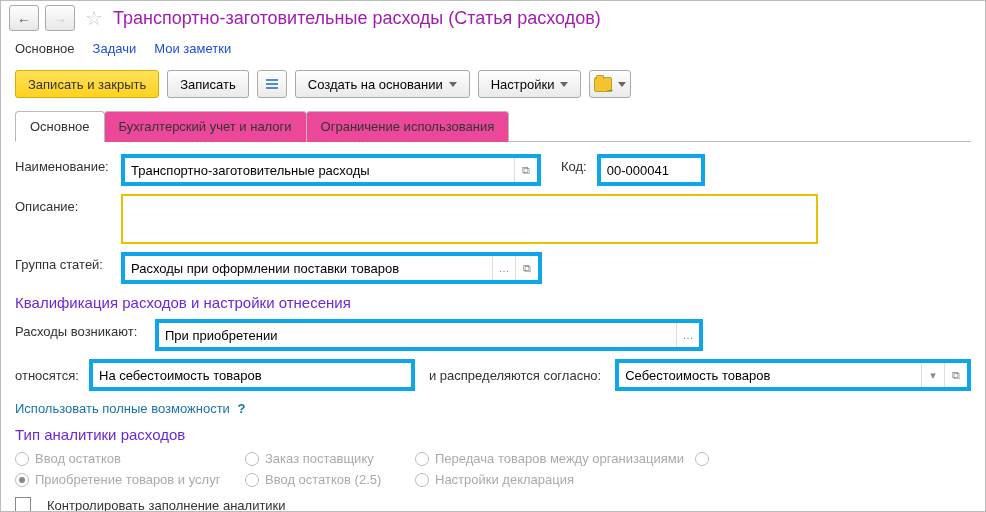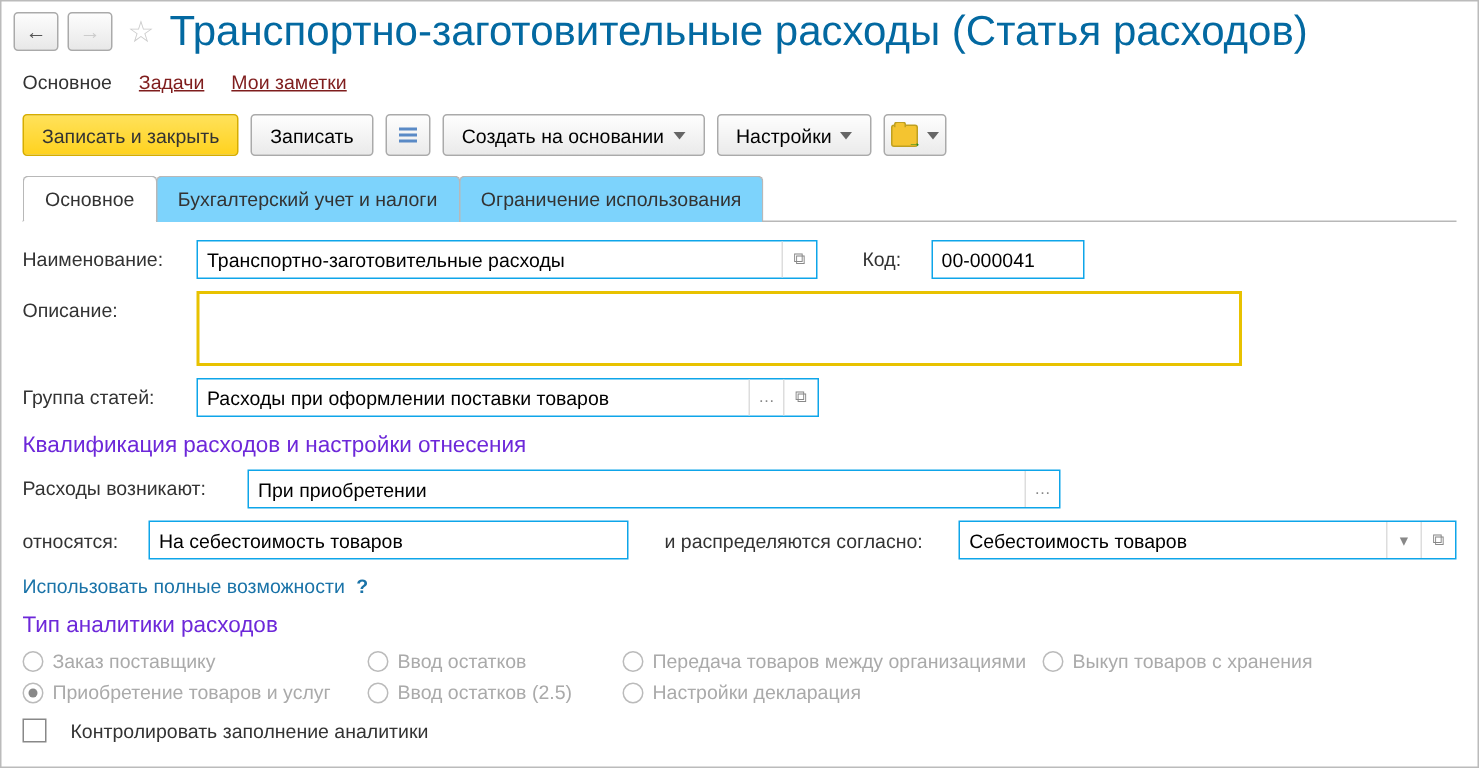--- a/index.html
+++ b/index.html
@@ -1,41 +1,41 @@
 <!DOCTYPE html>
 <html><head>
 <meta charset="utf-8">
 <style>
 html,body{margin:0;padding:0;font-family:Arial,sans-serif;font-size:13px;color:#333;background:#fff}
 .window{width:986px;height:512px;box-sizing:border-box;border:1px solid #bbb;background:#fff;position:relative;overflow:hidden}
 .titlebar{display:flex;align-items:center;padding:4px 8px;gap:6px}
 .nav-btn{width:28px;height:24px;border:1px solid #aaa;background:linear-gradient(#fdfdfd,#e8e8e8);border-radius:3px;display:flex;align-items:center;justify-content:center;cursor:pointer;font-size:14px;color:#555}
 .nav-btn.disabled{color:#ccc;cursor:default}
 .star-icon{font-size:20px;color:#ccc;margin:0 4px}
-.page-title{font-size:28px;color:#0369a1}
+.page-title{font-size:18px;color:#a21caf}
 .nav-tabs{display:flex;gap:18px;padding:6px 14px 10px 14px}
-.nav-tab{color:#7f1d1d;cursor:pointer;text-decoration:underline}
+.nav-tab{color:#1d4ed8;cursor:pointer;}
 .nav-tab.active{color:#333;text-decoration:none;cursor:default}
 .toolbar{display:flex;gap:8px;padding:4px 14px 12px 14px;align-items:center}
 .btn{height:28px;padding:0 12px;border:1px solid #aaa;background:linear-gradient(#fefefe,#eaeaea);border-radius:3px;cursor:pointer;display:flex;align-items:center;gap:6px;font-size:13px}
 .btn-primary{background:linear-gradient(#ffe15a,#ffd21f);border-color:#d6ad00;font-weight:normal;color:#333}
 .btn-icon-only{width:30px;padding:0;justify-content:center}
 .caret{width:0;height:0;border-left:4px solid transparent;border-right:4px solid transparent;border-top:5px solid #666}
 .folder-icon{width:16px;height:13px;background:#f4c430;border:1px solid #bfa020;border-radius:2px;position:relative}
 .folder-icon::before{content:"";position:absolute;top:-3px;left:1px;width:6px;height:3px;background:#f4c430;border:1px solid #bfa020;border-bottom:none;border-radius:2px 2px 0 0}
 .folder-icon::after{content:"→";position:absolute;right:-3px;bottom:-3px;font-size:9px;color:#1a8a1a;font-weight:bold}
 .list-icon{display:flex;flex-direction:column;gap:2px}
 .list-icon span{width:12px;height:2px;background:#5a8ac6;display:block}
 .inner-tabs{display:flex;margin:0 14px;border-bottom:1px solid #b8b8b8}
-.inner-tab{padding:7px 14px;border:1px solid #b8b8b8;border-bottom:none;background:#7dd3fc;cursor:pointer;margin-right:-1px;position:relative;top:1px;border-radius:4px 4px 0 0}
+.inner-tab{padding:7px 14px;border:1px solid #b8b8b8;border-bottom:none;background:#ec4899;cursor:pointer;margin-right:-1px;position:relative;top:1px;border-radius:4px 4px 0 0}
 .inner-tab.active{background:#fff;border-bottom:1px solid #fff}
 .form-body{padding:12px 14px}
-.form-row{display:flex;align-items:flex-start;margin-bottom:8px;gap:20px}
+.form-row{display:flex;align-items:flex-start;margin-bottom:8px;gap:10px}
 .form-label{padding-top:5px;color:#333}
-.input-wrap{display:flex;border:1px solid #0ea5e9;background:#fff;align-items:flex-start;height:24px}
+.input-wrap{display:flex;border:4px solid #0ea5e9;background:#fff;align-items:flex-start;height:24px}
 .input-wrap input{border:none;outline:none;padding:0 6px;height:100%;font-size:13px;flex:1;background:transparent}
 .input-mini-btn{width:22px;height:100%;border-left:1px solid #ddd;display:flex;align-items:center;justify-content:center;color:#888;font-size:11px;cursor:pointer}
 .textarea-wrap{border:2px solid #e8c200;padding:4px 6px;box-sizing:border-box}
 .textarea-wrap textarea{border:none;outline:none;resize:none;width:100%;height:100%;font-family:inherit;font-size:13px}
 .section-title{color:#6d28d9;font-size:15px;margin:10px 0 8px 0}
 .link{color:#1a73a8;cursor:pointer}
 .help-q{color:#1a73a8;font-weight:bold;margin-left:4px}
 .radio-grid{display:grid;grid-template-columns:230px 170px 280px auto;row-gap:6px;margin-top:4px}
 .radio-item{display:flex;align-items:center;gap:6px;color:#aaa}
 .radio-circle{width:12px;height:12px;border:1px solid #bbb;border-radius:50%;display:inline-flex;align-items:center;justify-content:center}
@@ -146,33 +146,32 @@
     <div style="margin:10px 0">
       <span class="link">Использовать полные возможности</span>
       <span class="help-q">?</span>
     </div>
 
     <div class="section-title">Тип аналитики расходов</div>
 
     <div class="radio-grid">
       <label class="radio-item">
           <span class="radio-circle"></span>
-          <span>Заказ поставщику</span>
+          <span>Ввод остатков</span>
         </label>
       <label class="radio-item">
           <span class="radio-circle"></span>
-          <span>Ввод остатков</span>
+          <span>Заказ поставщику</span>
         </label>
       <label class="radio-item">
           <span class="radio-circle"></span>
           <span>Передача товаров между организациями</span>
         </label>
       <label class="radio-item">
           <span class="radio-circle"></span>
-          <span>Выкуп товаров с хранения</span>
         </label>
       <label class="radio-item selected">
           <span class="radio-circle"></span>
           <span>Приобретение товаров и услуг</span>
         </label>
       <label class="radio-item">
           <span class="radio-circle"></span>
           <span>Ввод остатков (2.5)</span>
         </label>
       <label class="radio-item">

